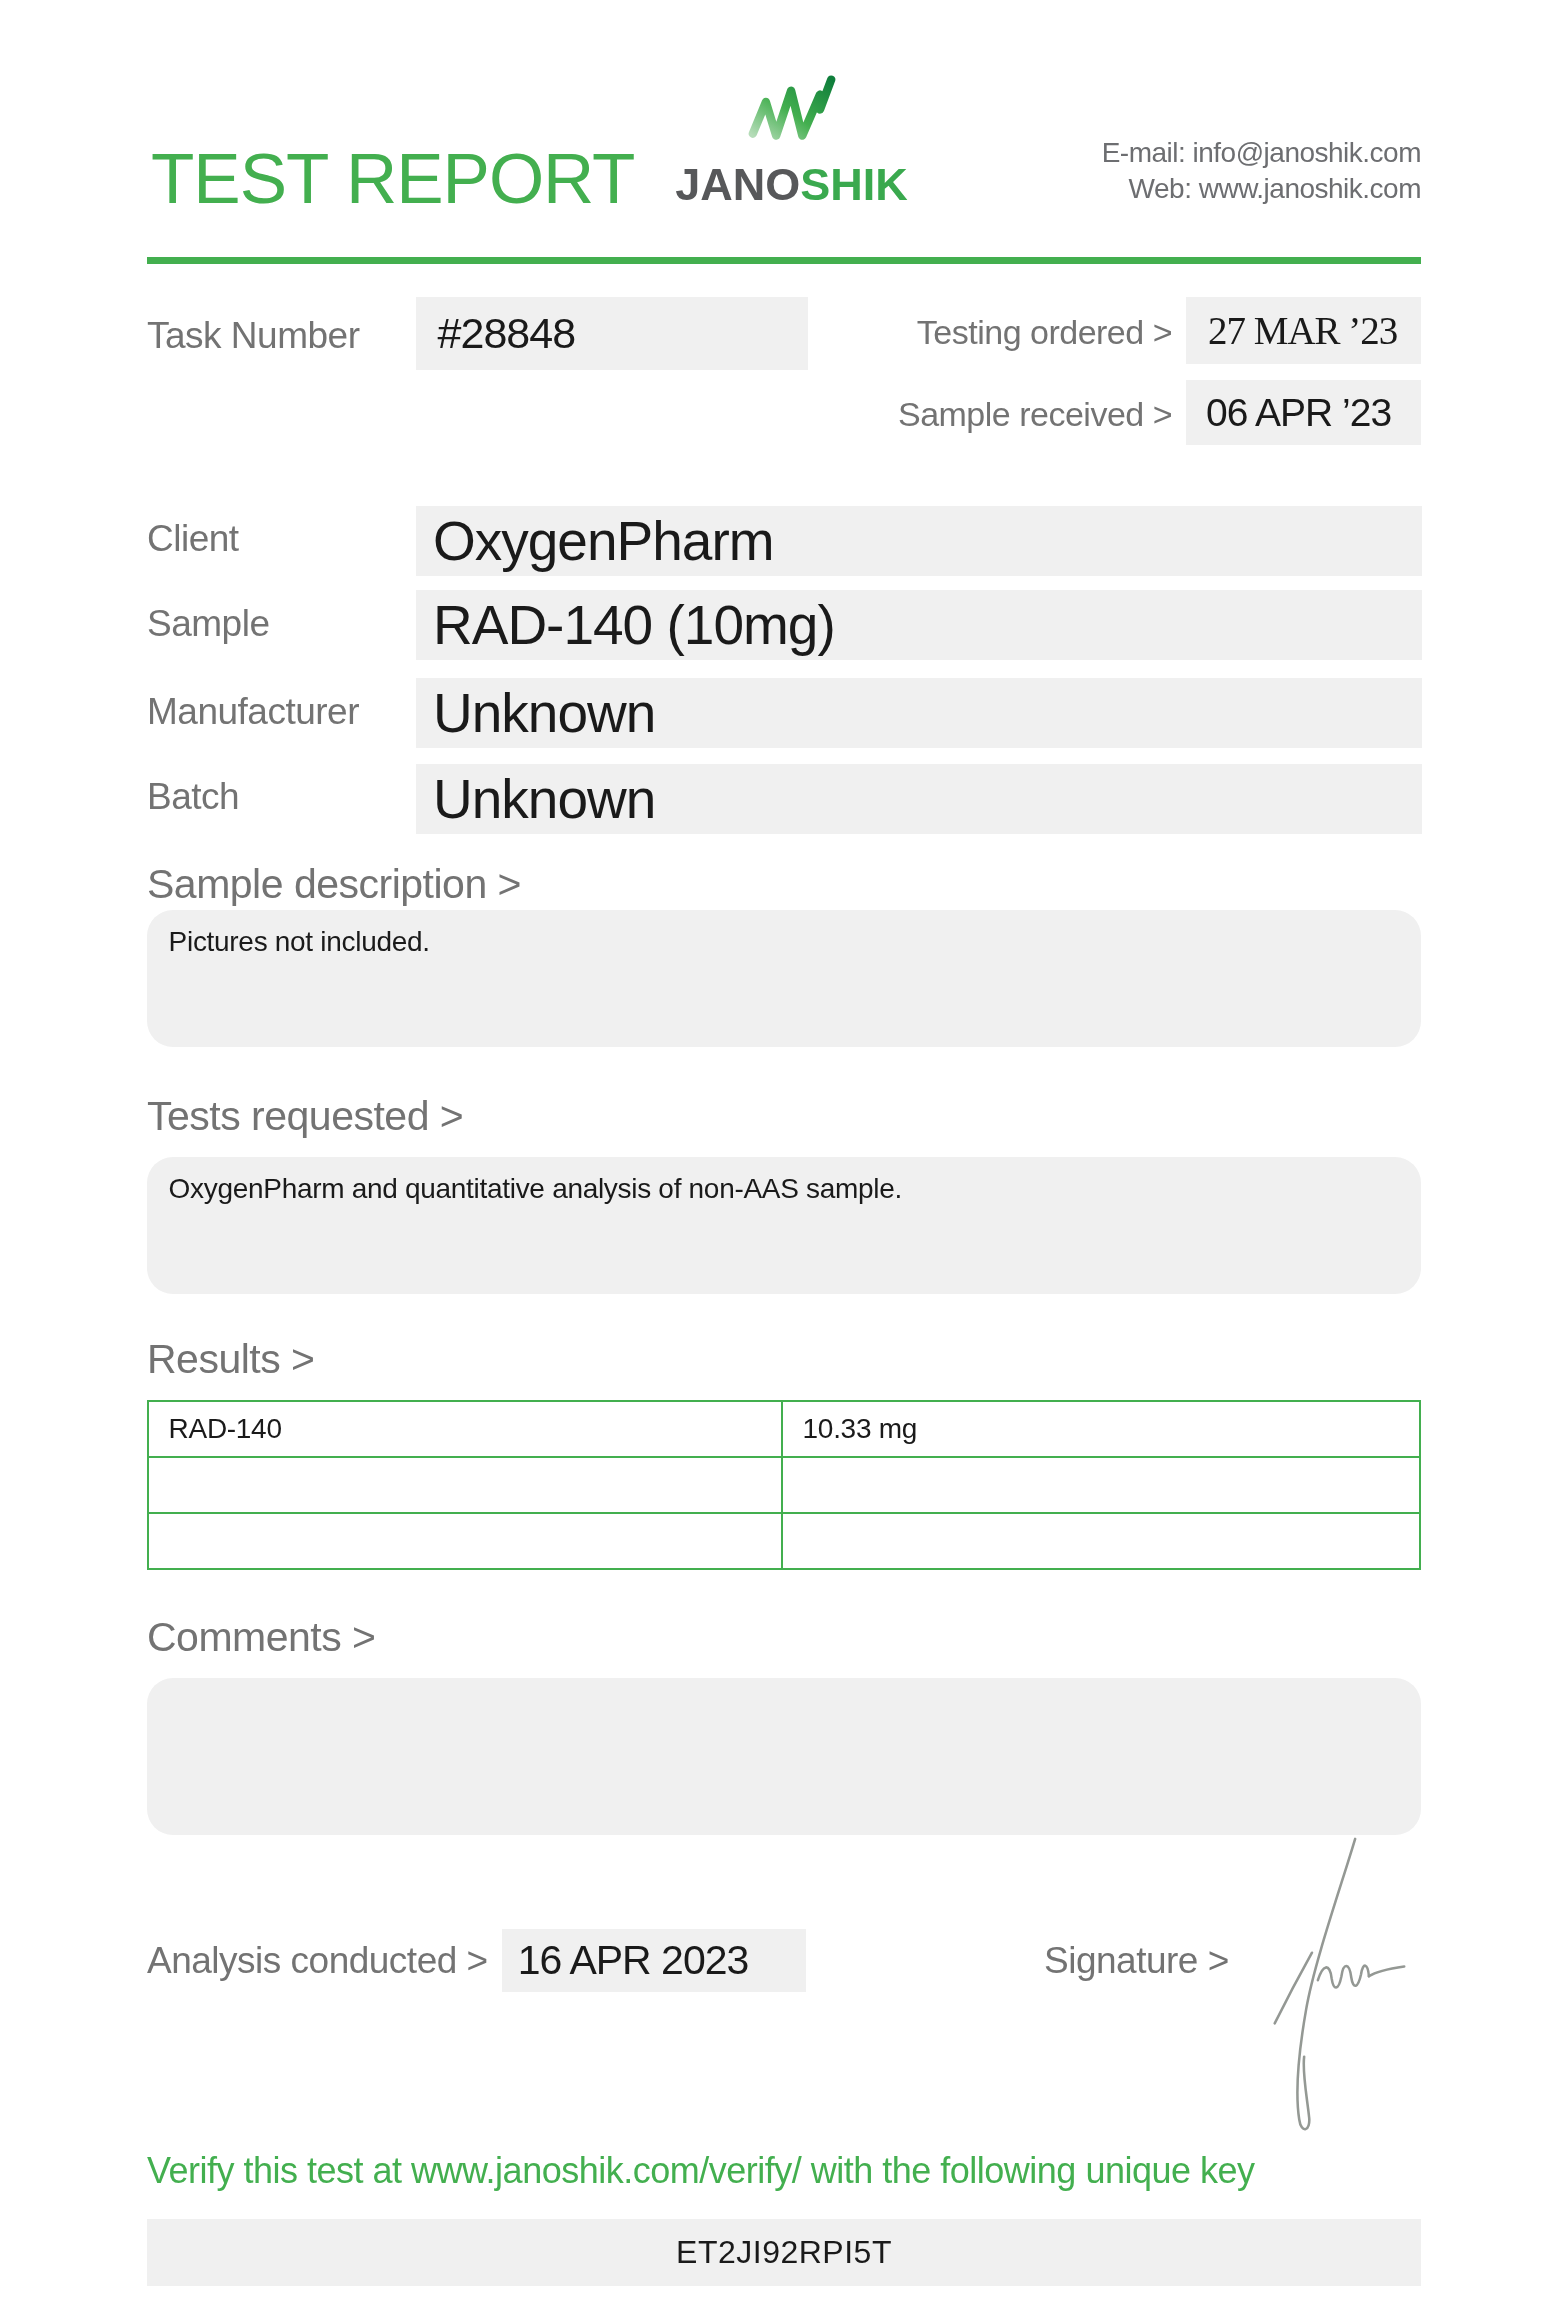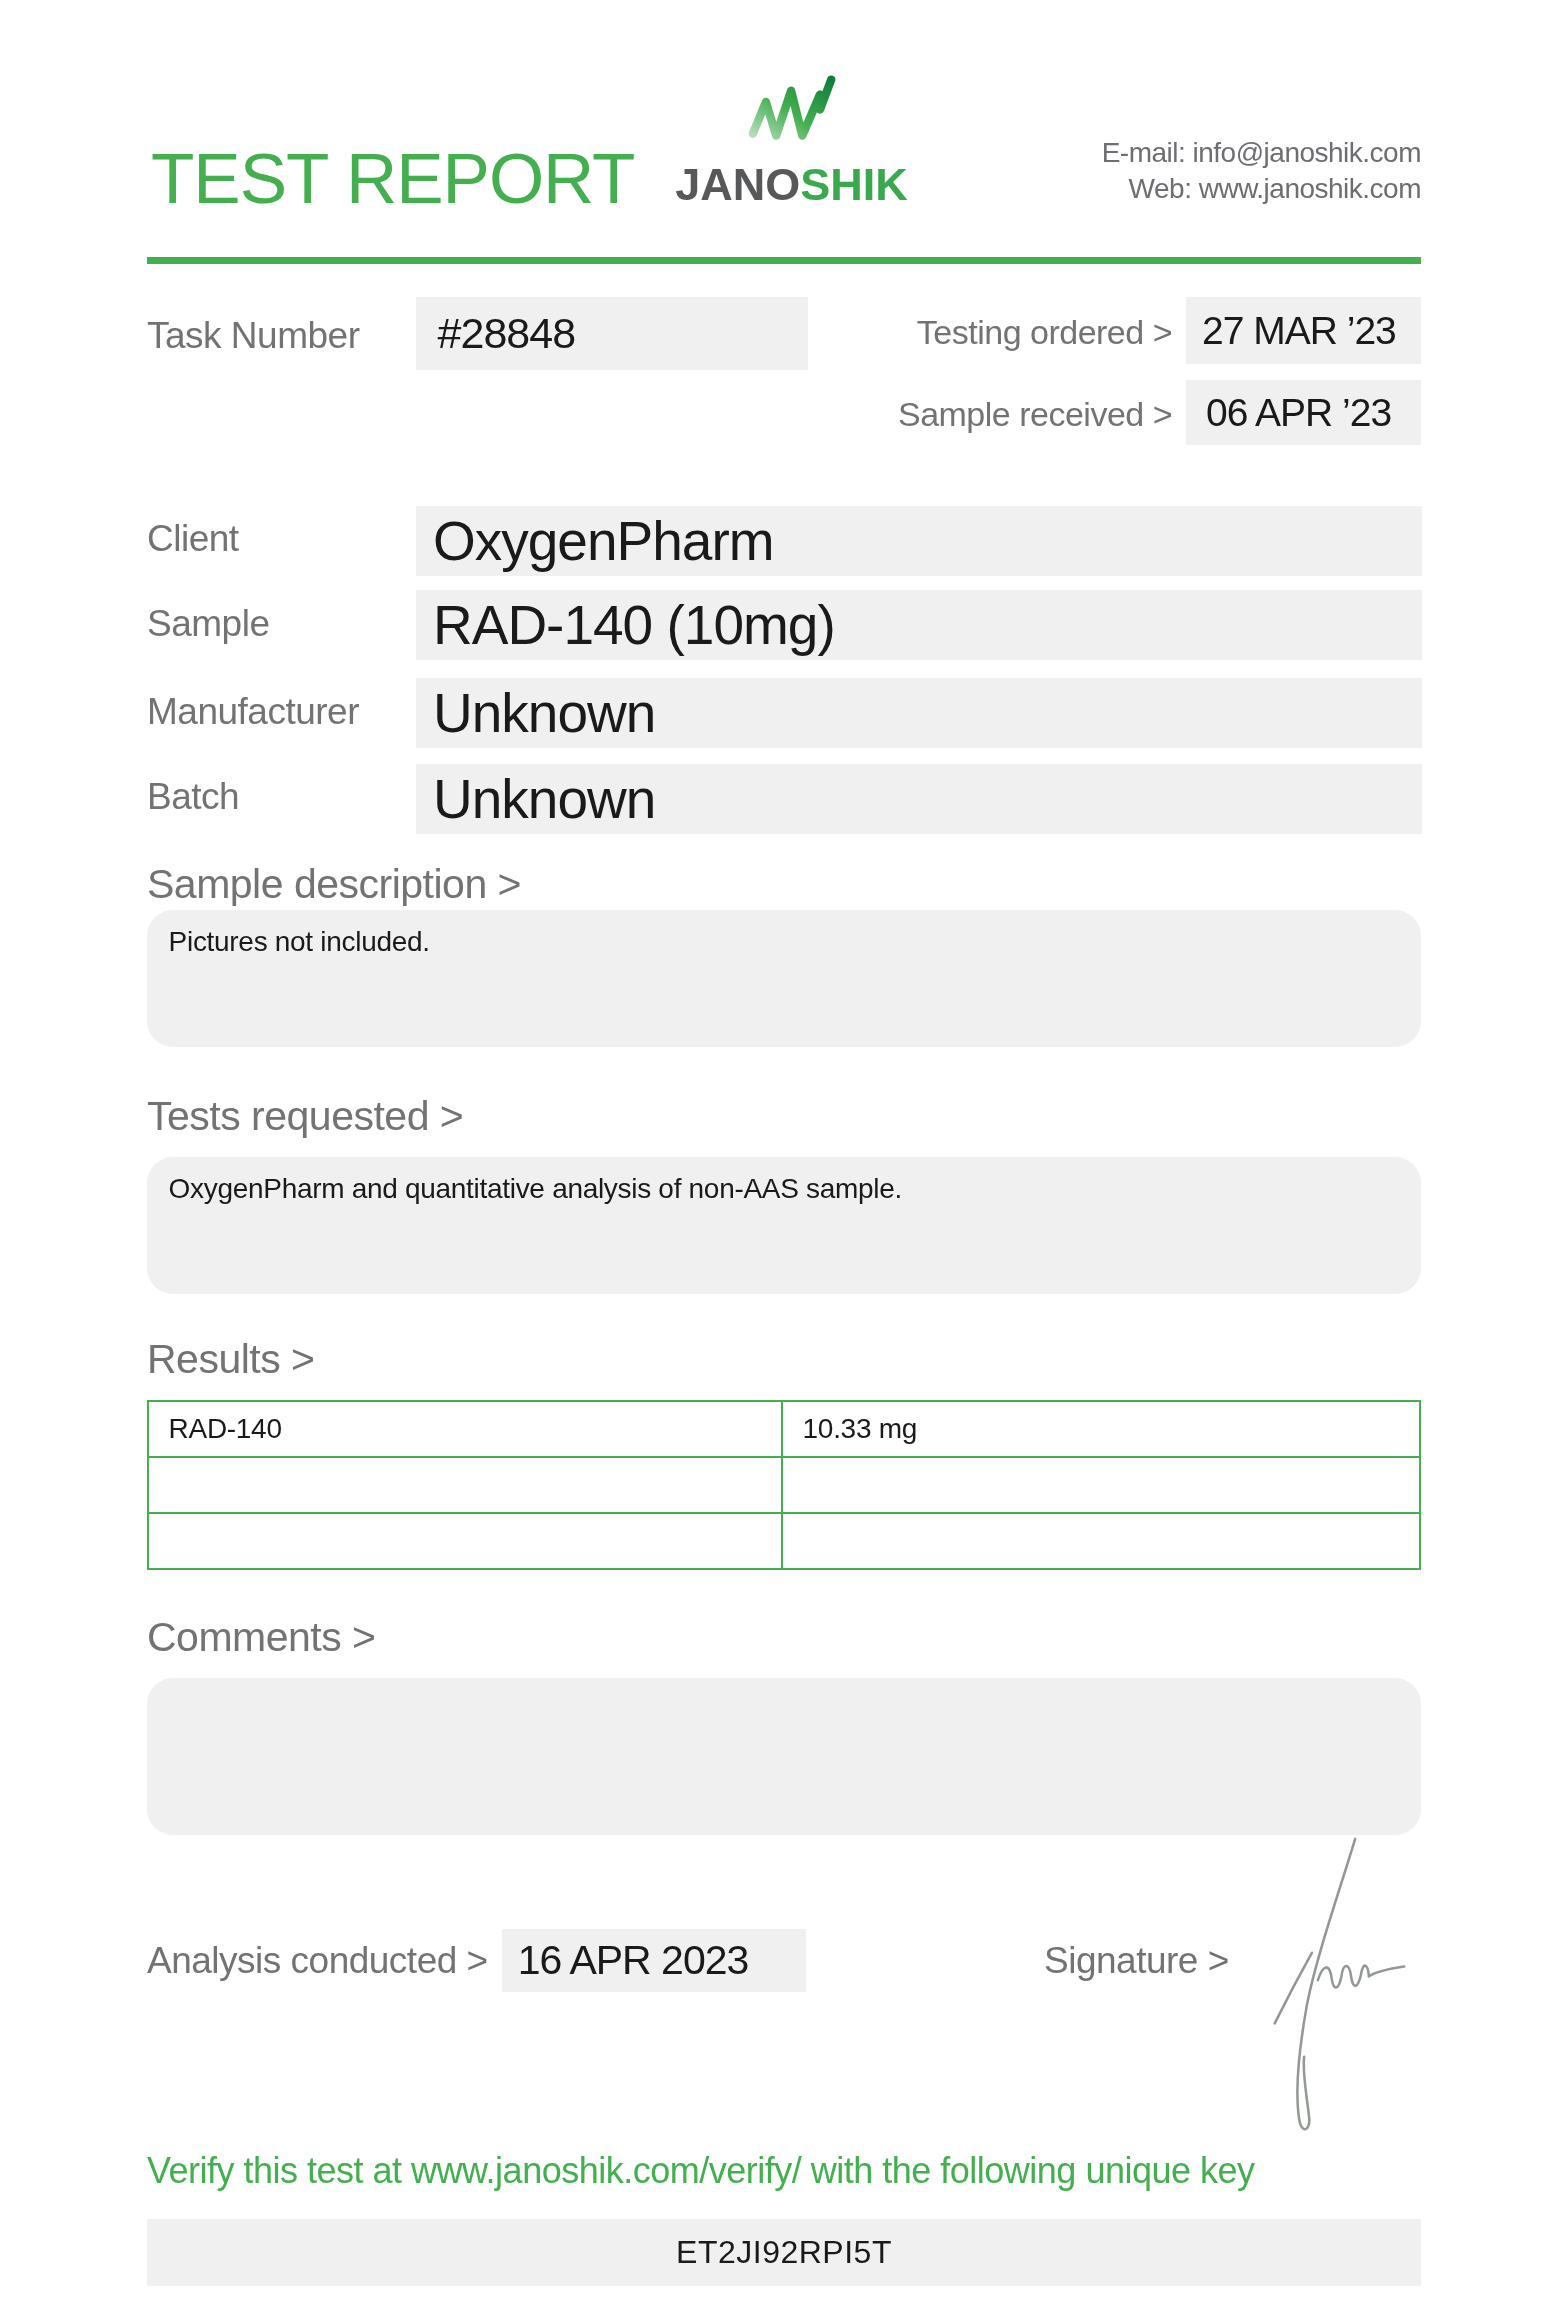--- a/index.html
+++ b/index.html
@@ -33,21 +33,21 @@
   .gbox {
     position:absolute; background:#F0F0F0; color:#1A1A1A;
     display:flex; align-items:center; letter-spacing:-1px;
   }
 
   
   .task-label { position:absolute; left:147px; top:316px; }
   .task-box   { left:416px; top:297px; width:392px; height:73px; font-size:43px; padding-left:21.6px; }
   .ord-label  { position:absolute; left:833px; top:314px; width:339px; text-align:right; font-size:34px; }
   .rec-label  { position:absolute; left:833px; top:396px; width:339px; text-align:right; font-size:34px; }
-  .ord-box    { left:1186px; top:297px; width:235px; height:67px; font-size:39px; padding-left:16px; }
+  .ord-box    { left:1186px; top:297px; width:235px; height:67px; font-size:39px; padding-left:22px;font-family:Liberation Serif, serif; }
   .rec-box    { left:1186px; top:380px; width:235px; height:65px; font-size:39px; padding-left:20px; }
 
   
   .f-label { position:absolute; left:147px; }
   .f-box   { left:416px; width:1006px; height:70px; font-size:55px; padding-left:17px; }
 
   
   .sec-head { position:absolute; left:147px; font-size:41px; }
   .sec-box  {
     position:absolute; left:147px; width:1274px; background:#F0F0F0;

